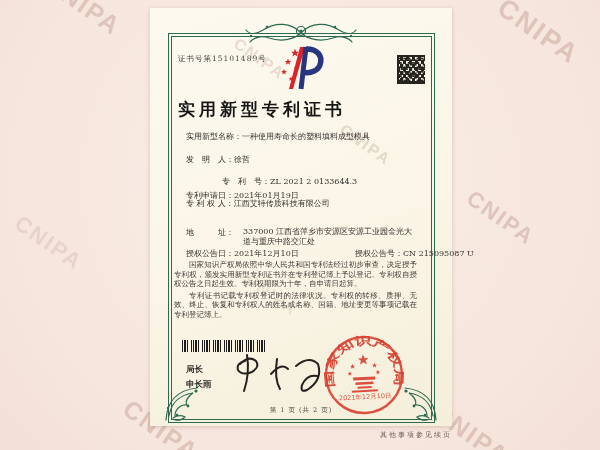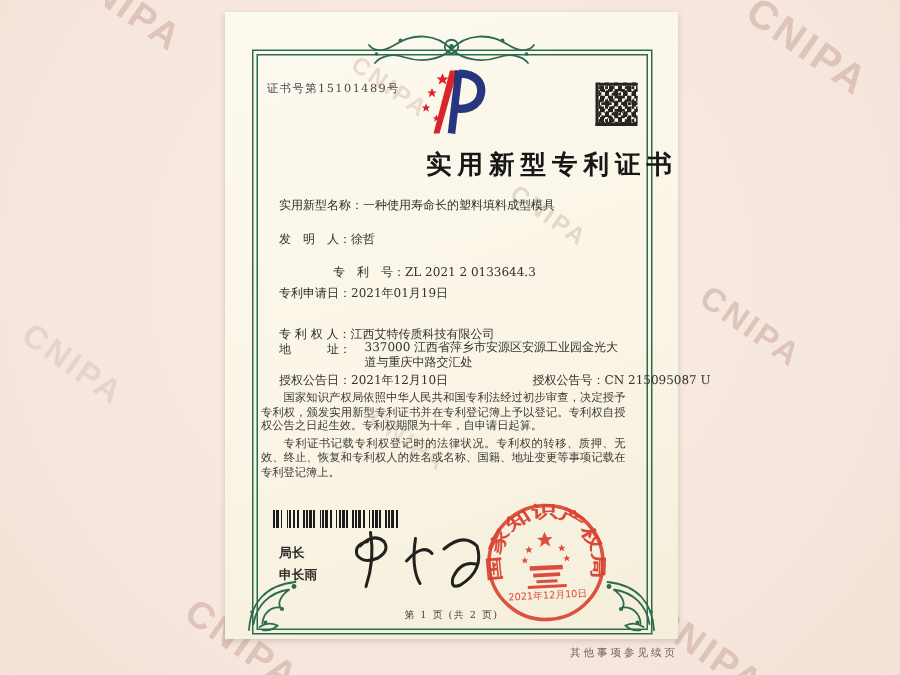--- a/index.html
+++ b/index.html
@@ -33,22 +33,22 @@
   .qr{
     position:absolute;left:247px;top:47px;width:26px;height:27px;
     background:
       repeating-conic-gradient(#26241f 0% 25%, rgba(0,0,0,0) 0% 50%) 0 0/4.4px 4.4px,
       repeating-conic-gradient(rgba(0,0,0,0) 0% 25%, #26241f 0% 50%) 1px 2px/6px 7px;
     border-left:2px solid #26241f;border-bottom:2px solid #26241f;
     box-shadow:inset 0 2px 0 #26241f;
   }
   .logo{position:absolute;left:130px;top:33px;}
   .title{
-    position:absolute;left:0;top:90px;width:100%;text-align:right;
-    font-size:17px;font-weight:bold;color:#171717;letter-spacing:4px;white-space:nowrap;
+    position:absolute;left:0;top:90px;width:100%;text-align:left;
+    font-size:17px;font-weight:bold;color:#171717;letter-spacing:4px;white-space:nowrap;padding-left:28px;
   }
   .info-row{position:absolute;left:36px;font-size:8px;color:#33322e;white-space:nowrap;}
   .info-row .lab{color:#2e2d29;}
   .addr-row{position:absolute;left:36px;display:flex;width:232px;font-size:8px;color:#33322e;white-space:normal;}
   .addr-row .lab{flex:none;width:57px;}
   .addr-row .val{flex:1;line-height:10px;}
   .grant-row{position:absolute;left:36px;top:240px;width:240px;font-size:8px;color:#33322e;white-space:nowrap;}
   .grant-row .g2{position:absolute;left:169px;top:0;}
   .paras{
     position:absolute;left:24px;top:252px;width:243px;
@@ -159,21 +159,21 @@
   </div>
   <div class="info-row" style="top:146px;">
     <span class="lab">发　明　人：</span><span>徐哲</span>
   </div>
   <div class="info-row" style="top:168px;margin-left:36px;">
     <span class="lab">专　利　号：</span><span>ZL 2021 2 0133644.3</span>
   </div>
   <div class="info-row" style="top:182px;">
     <span class="lab">专利申请日：</span><span>2021年01月19日</span>
   </div>
-  <div class="info-row" style="top:209px;">
+  <div class="info-row" style="top:190px;">
     <span class="lab">专 利 权 人：</span><span>江西艾特传质科技有限公司</span>
   </div>
   <div class="addr-row" style="top:219px;">
     <span class="lab">地　　　址：</span>
       <span class="val">337000 江西省萍乡市安源区安源工业园金光大道与重庆中路交汇处</span>
   </div>
   <div class="grant-row">
     <span><span class="lab">授权公告日：</span><span>2021年12月10日</span></span>
     <span class="g2"><span class="lab">授权公告号：</span><span>CN 215095087 U</span></span>
   </div>

